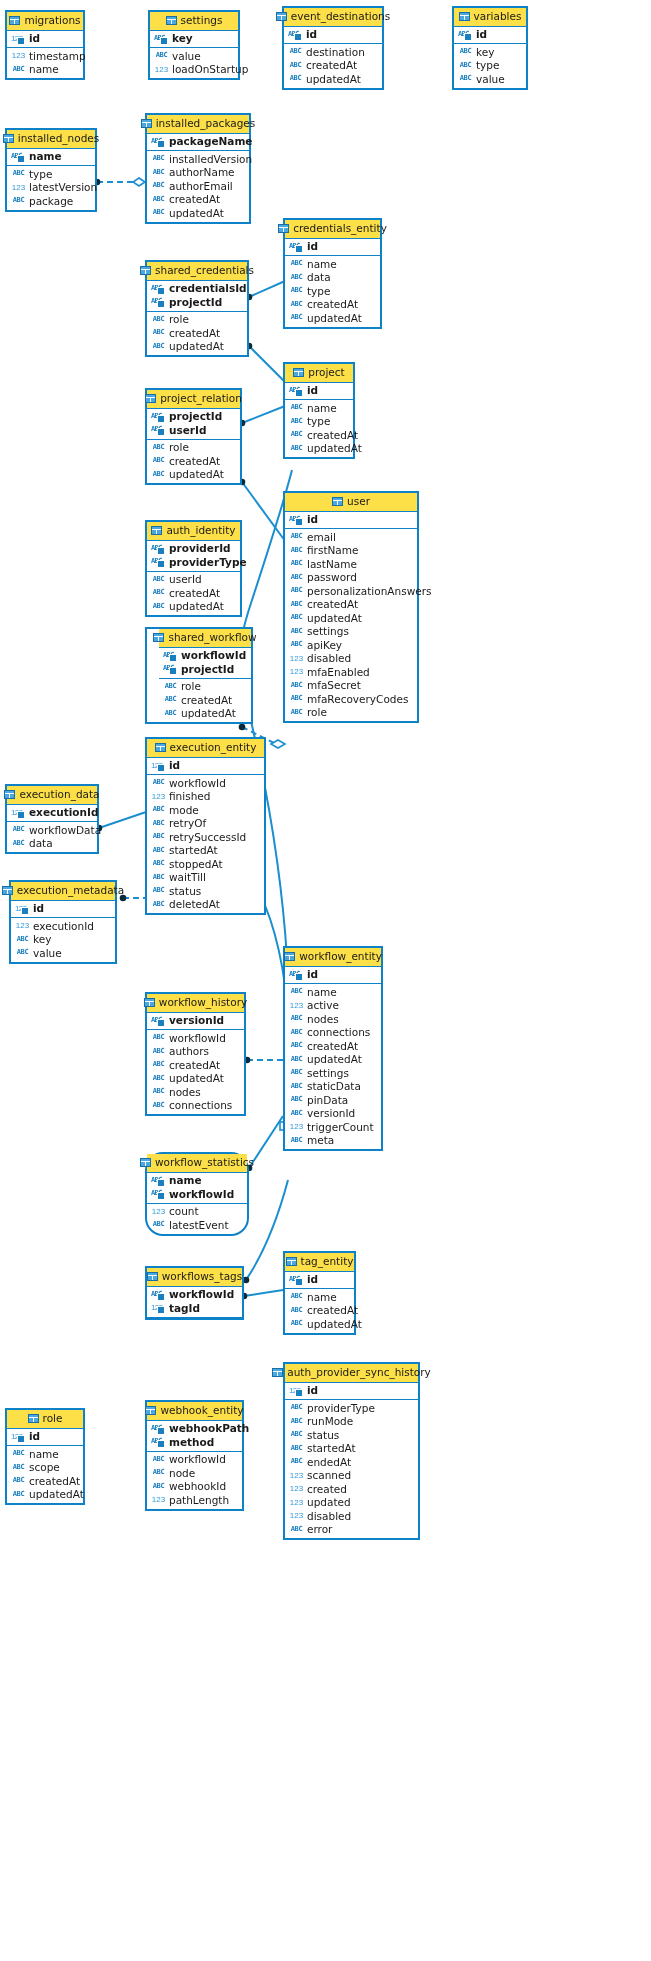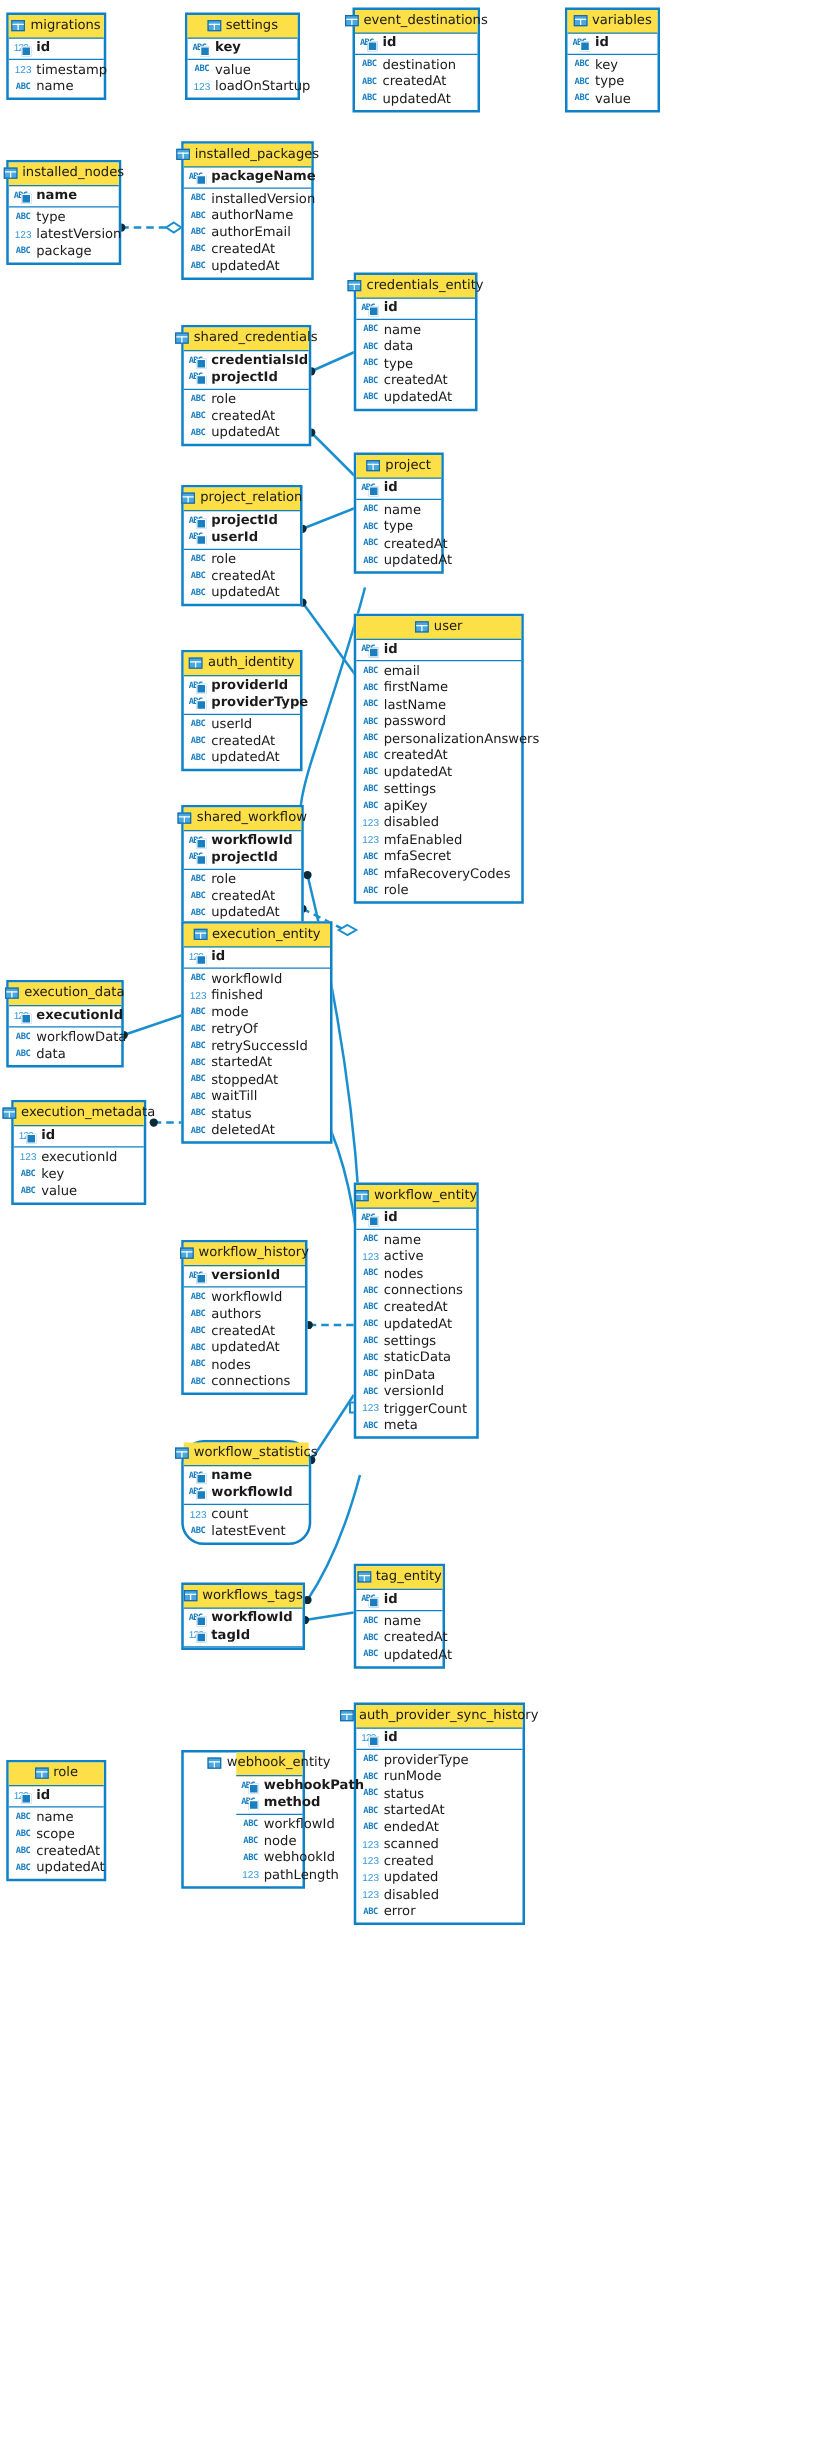--- a/index.html
+++ b/index.html
@@ -545,21 +545,21 @@
           <div class="col">
             <span class="tbadge abc"></span>
             <span class="cname">createdAt</span>
           </div>
           <div class="col">
             <span class="tbadge abc"></span>
             <span class="cname">updatedAt</span>
           </div>
         </div>
       </div>
-      <div class="entity" style="left: 145px; top: 644px; width: 98px;">
+      <div class="entity" style="left: 145px; top: 627px; width: 108px; padding-left: 12px;">
         <div class="ent-title">
           <span class="tblicon"></span>
           <span class="tname">shared_workflow</span>
         </div>
         <div class="ent-pk">
           <div class="col pkrow">
             <span class="tbadge abc key"></span>
             <span class="cname">workflowId</span>
           </div>
           <div class="col pkrow">
@@ -899,21 +899,21 @@
           <div class="col">
             <span class="tbadge num"></span>
             <span class="cname">disabled</span>
           </div>
           <div class="col">
             <span class="tbadge abc"></span>
             <span class="cname">error</span>
           </div>
         </div>
       </div>
-      <div class="entity" style="left: 145px; top: 1400px; width: 99px; padding-left: 42px;">
+      <div class="entity" style="left: 145px; top: 1400px; width: 99px;">
         <div class="ent-title">
           <span class="tblicon"></span>
           <span class="tname">webhook_entity</span>
         </div>
         <div class="ent-pk">
           <div class="col pkrow">
             <span class="tbadge abc key"></span>
             <span class="cname">webhookPath</span>
           </div>
           <div class="col pkrow">

